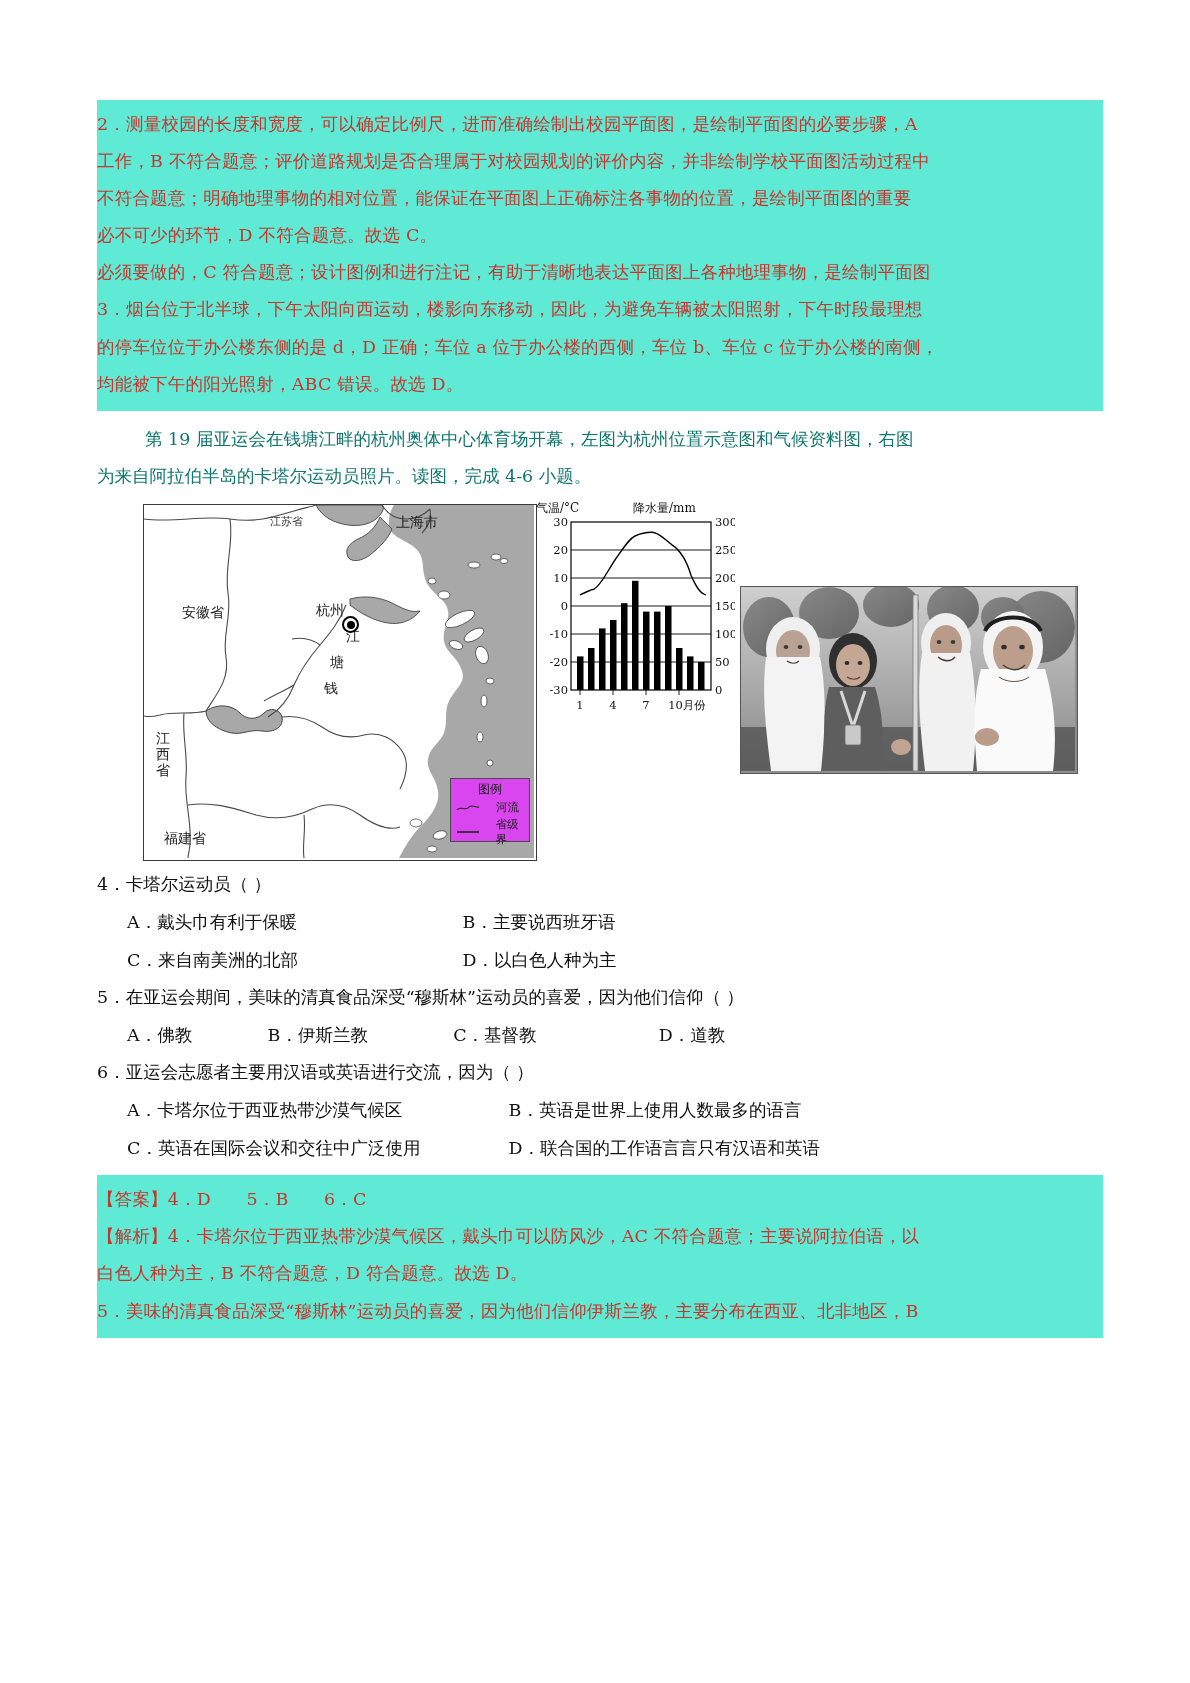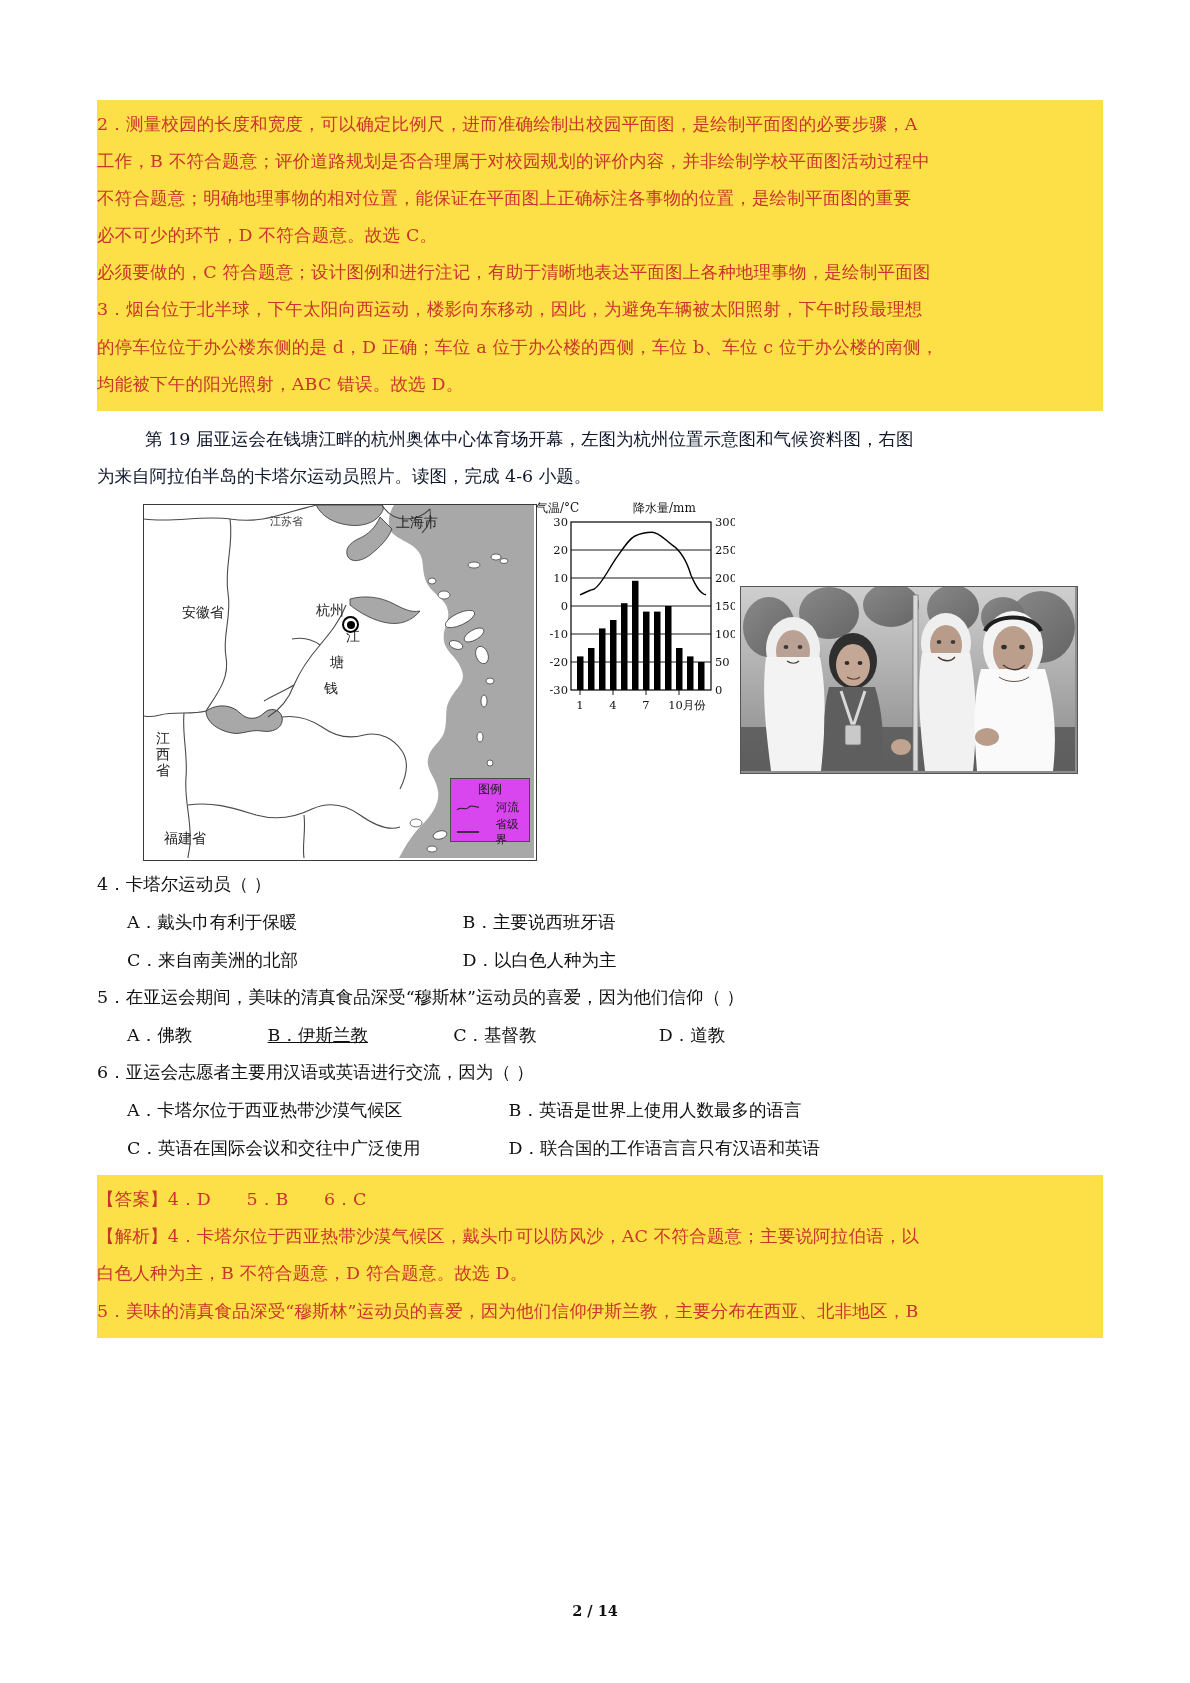--- a/index.html
+++ b/index.html
@@ -19,36 +19,36 @@
     position:absolute;
     left:97px; top:100px; width:1006px;
   }
   .dot-mark{
     position:absolute;
     left:760px; top:110px;
     width:3px;height:3px;background:#777;border-radius:50%;
   }
   
   .shade{
-    background:#fde047;
+    background:#5eead4;
     color:#c00000;
     padding:6px 0 8px 0;
   }
   .shade p{
     margin:0;
     line-height:2.12;
     font-size:17.5px;
     letter-spacing:0.2px;
     color:#c9352c;
     white-space:nowrap;
   }
   
   .para{
     margin:0;
-    color:#0f172a;
+    color:#0f766e;
     font-size:17.5px;
     line-height:2.1;
     font-family:"DejaVu Serif","Liberation Serif",serif;
     white-space:nowrap;
   }
   .para.ind{ text-indent:48px; }
   .q{
     margin:0;
     color:#111;
     font-size:17.5px;
@@ -411,21 +411,21 @@
       <p class="opts">
         <span class="oc" style="width:330px;">C．来自南美洲的北部</span>
         <span class="oc">D．以白色人种为主</span>
       </p>
     </div>
 
     <div>
       <p class="q">5．在亚运会期间，美味的清真食品深受“穆斯林”运动员的喜爱，因为他们信仰（    ）</p>
       <p class="opts">
         <span class="oc" style="width:135px;">A．佛教</span>
-        <span class="oc" style="width:180px;text-decoration:underline;">B．伊斯兰教</span>
+        <span class="oc" style="width:180px;">B．伊斯兰教</span>
         <span class="oc" style="width:200px;">C．基督教</span>
         <span class="oc">D．道教</span>
       </p>
     </div>
 
     <div>
       <p class="q">6．亚运会志愿者主要用汉语或英语进行交流，因为（    ）</p>
       <p class="opts">
         <span class="oc" style="width:376px;">A．卡塔尔位于西亚热带沙漠气候区</span>
         <span class="oc">B．英语是世界上使用人数最多的语言</span>
@@ -438,15 +438,14 @@
 
     <div class="shade" style="margin-top:8px;">
       <p>【答案】4．D　　5．B　　6．C</p>
       <p>【解析】4．卡塔尔位于西亚热带沙漠气候区，戴头巾可以防风沙，AC 不符合题意；主要说阿拉伯语，以</p>
       <p>白色人种为主，B 不符合题意，D 符合题意。故选 D。</p>
       <p>5．美味的清真食品深受“穆斯林”运动员的喜爱，因为他们信仰伊斯兰教，主要分布在西亚、北非地区，B</p>
     </div>
 
   </div>
 
-  <div class="footer">2 / 14</div>
 
 </div>
 
 </body></html>

